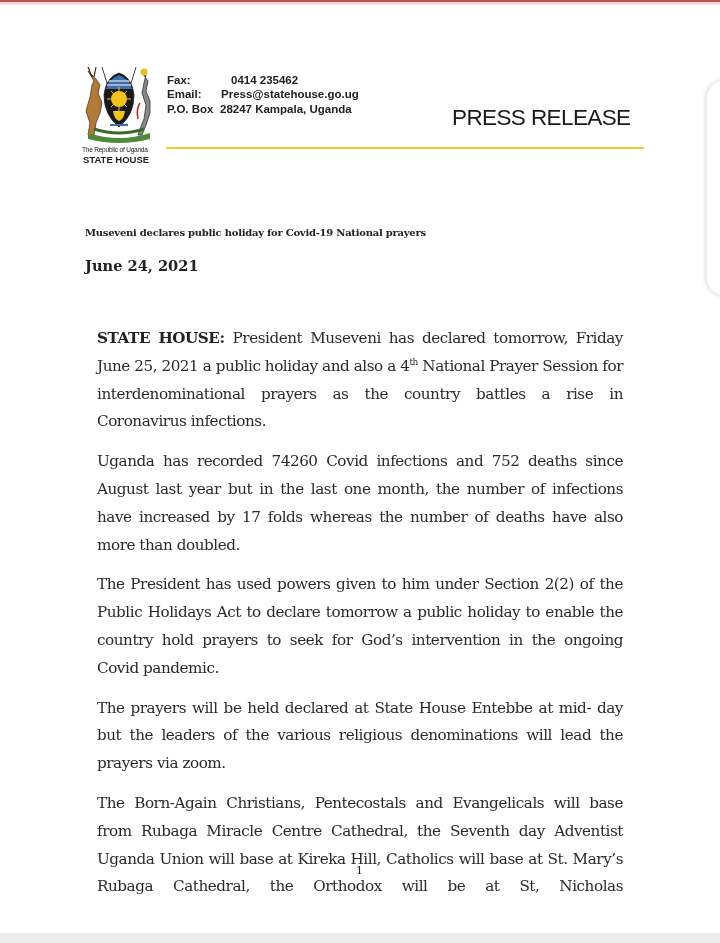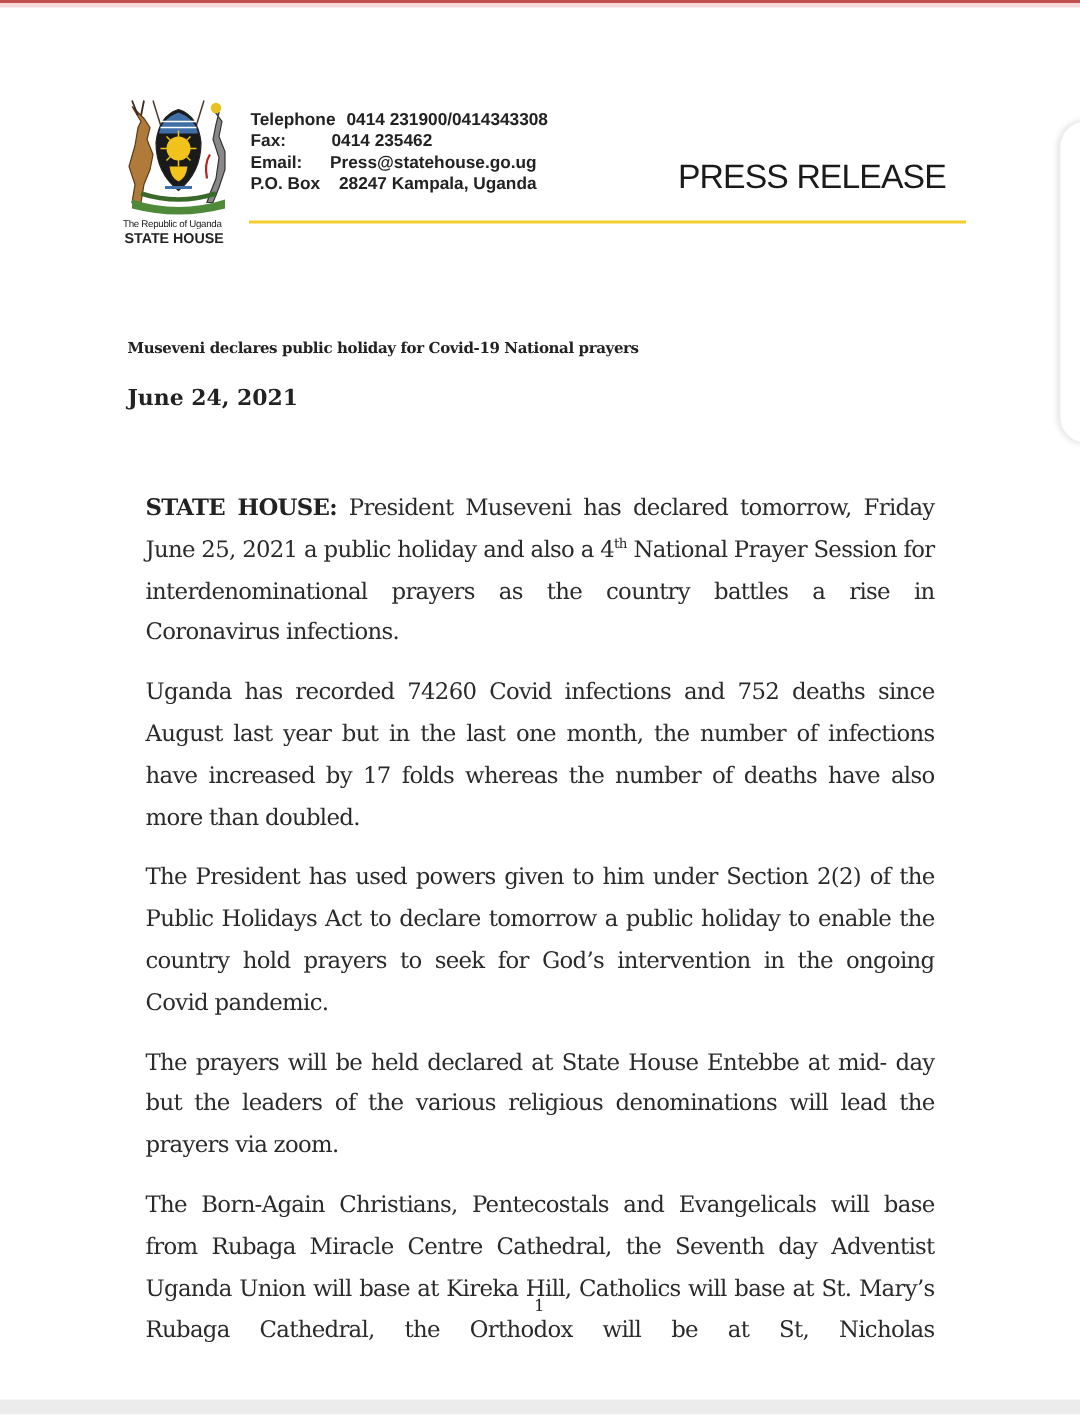--- a/index.html
+++ b/index.html
@@ -112,24 +112,20 @@
 
     <path d="M8 70 Q39 80 70 70 L70 76 Q39 84 8 76 Z" fill="#4f8a3a"></path>
     <path d="M14 66 Q39 74 64 66" stroke="#3a6a2a" stroke-width="3" fill="none"></path>
     <path d="M30 62 L48 62" stroke="#3f6fa8" stroke-width="2"></path>
   </svg>
   <div class="republic">The Republic of Uganda</div>
   <div class="state-house-label">STATE HOUSE</div>
 
   <div class="contacts">
     <div class="contact-row">
-      <span class="contact-key">Telephone</span>
-      <span class="contact-val">0414 231900/0414343308</span>
-    </div>
-    <div class="contact-row">
       <span class="contact-key">Fax:</span>
       <span class="contact-val">0414 235462</span>
     </div>
     <div class="contact-row">
       <span class="contact-key">Email:</span>
       <span class="contact-val">Press@statehouse.go.ug</span>
     </div>
     <div class="contact-row">
       <span class="contact-key">P.O. Box</span>
       <span class="contact-val">28247 Kampala, Uganda</span>

